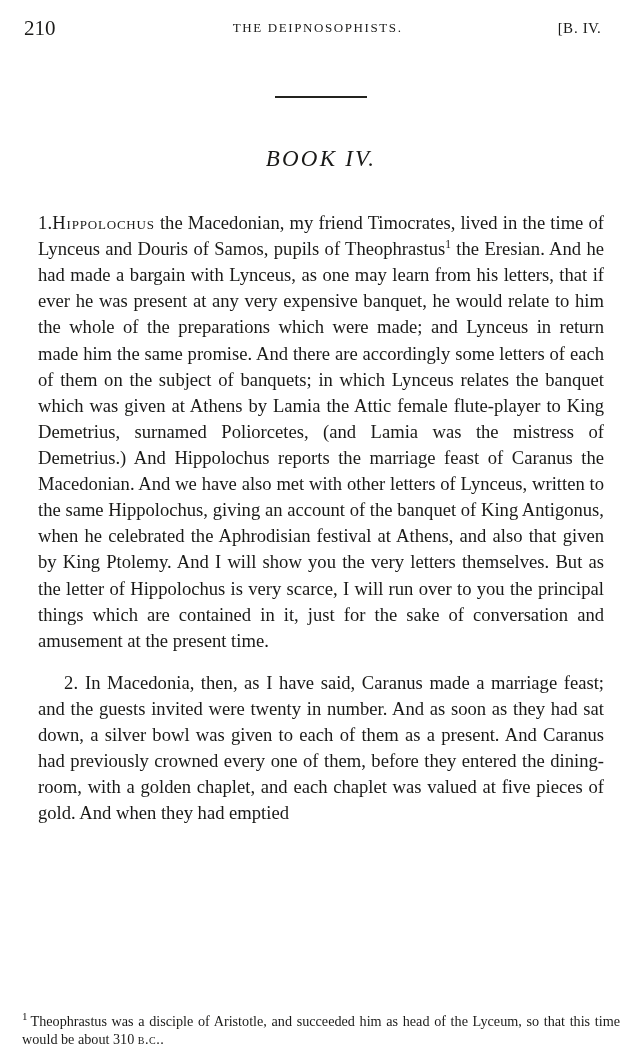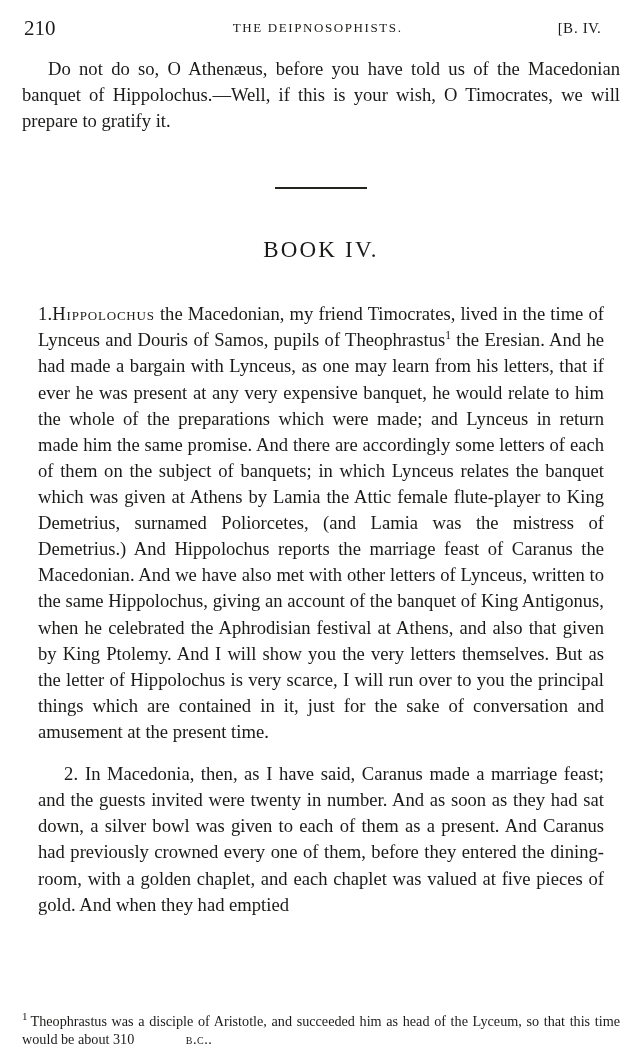--- a/index.html
+++ b/index.html
@@ -76,20 +76,21 @@
     width: 92px;
     height: 0;
     border-top: 2.2px solid #23231f;
   }
   
   .book-head {
     text-align: center;
     font-size: 23px;
     letter-spacing: 2.2px;
     margin: 0 0 38px 0;
+    font-style: italic;
   }
   
   .chapter {
     font-size: 18.6px;
     line-height: 1.405;
     text-align: justify;
   }
   .chapter p {
     margin: 16px;
   }
@@ -117,36 +118,34 @@
   }
   .footnote .fnmark {
     font-size: 11px;
     vertical-align: super;
     line-height: 0;
     margin-right: 3px;
   }
   .footnote .smallcaps {
     font-variant: small-caps;
     letter-spacing: 0.5px;
-    margin-left: 48px;
   }
 </style>
 </head>
 <body>
 
 <div class="page">
 
   <div class="runhead">
     <span class="folio">210</span>
     <span class="title">THE DEIPNOSOPHISTS.</span>
     <span class="sig"><span>[</span><span class="bk">B.</span><span> IV.</span></span>
   </div>
 
   <div class="body">
-    <p class="indent">Do not do so, O Athenæus, before you have told us of the Macedonian banquet of Hippolochus.—Well, if this is your wish, O Timocrates, we will prepare to gratify it.</p>
   </div>
 
   <div class="rule-wrap">
     <span class="rule"></span>
   </div>
 
   <div class="book-head">BOOK IV.</div>
 
   <div class="chapter">
     <p class="hang"><span class="secnum">1.</span><span class="sc">Hippolochus</span><span> the Macedonian, my friend Timocrates, lived in the time of Lynceus and Douris of Samos, pupils of Theophrastus</span><sup>1</sup><span> the Eresian. And he had made a bargain with Lynceus, as one may learn from his letters, that if ever he was present at any very expensive banquet, he would relate to him the whole of the preparations which were made; and Lynceus in return made him the same promise. And there are accordingly some letters of each of them on the subject of banquets; in which Lynceus relates the banquet which was given at Athens by Lamia the Attic female flute-player to King Demetrius, surnamed Poliorcetes, (and Lamia was the mistress of Demetrius.) And Hippolochus reports the marriage feast of Caranus the Macedonian. And we have also met with other letters of Lynceus, written to the same Hippolochus, giving an account of the banquet of King Antigonus, when he celebrated the Aphrodisian festival at Athens, and also that given by King Ptolemy. And I will show you the very letters themselves. But as the letter of Hippolochus is very scarce, I will run over to you the principal things which are contained in it, just for the sake of conversation and amusement at the present time.</span></p>

